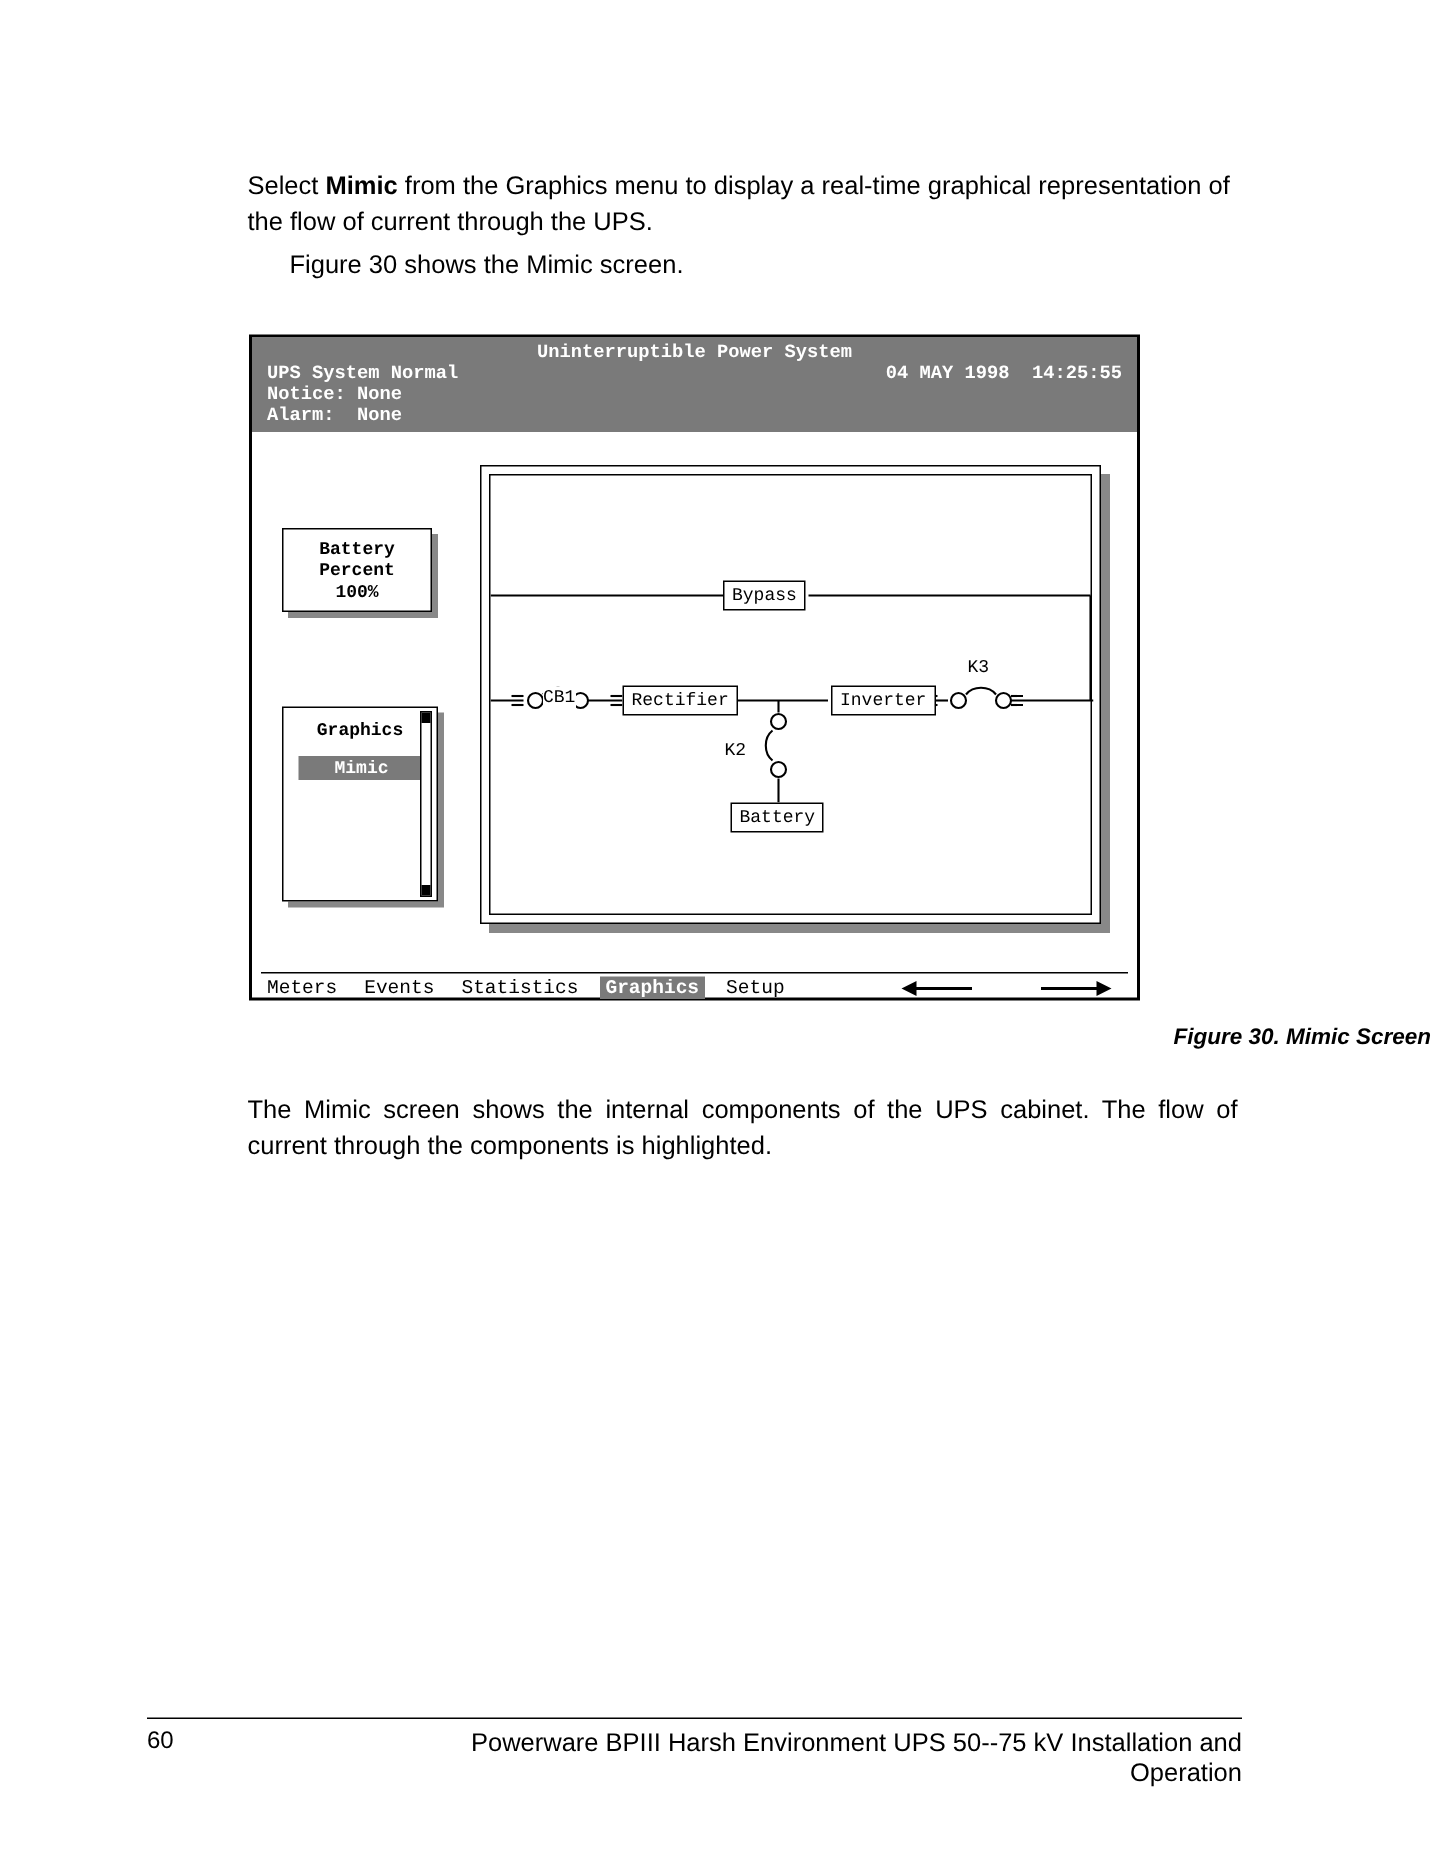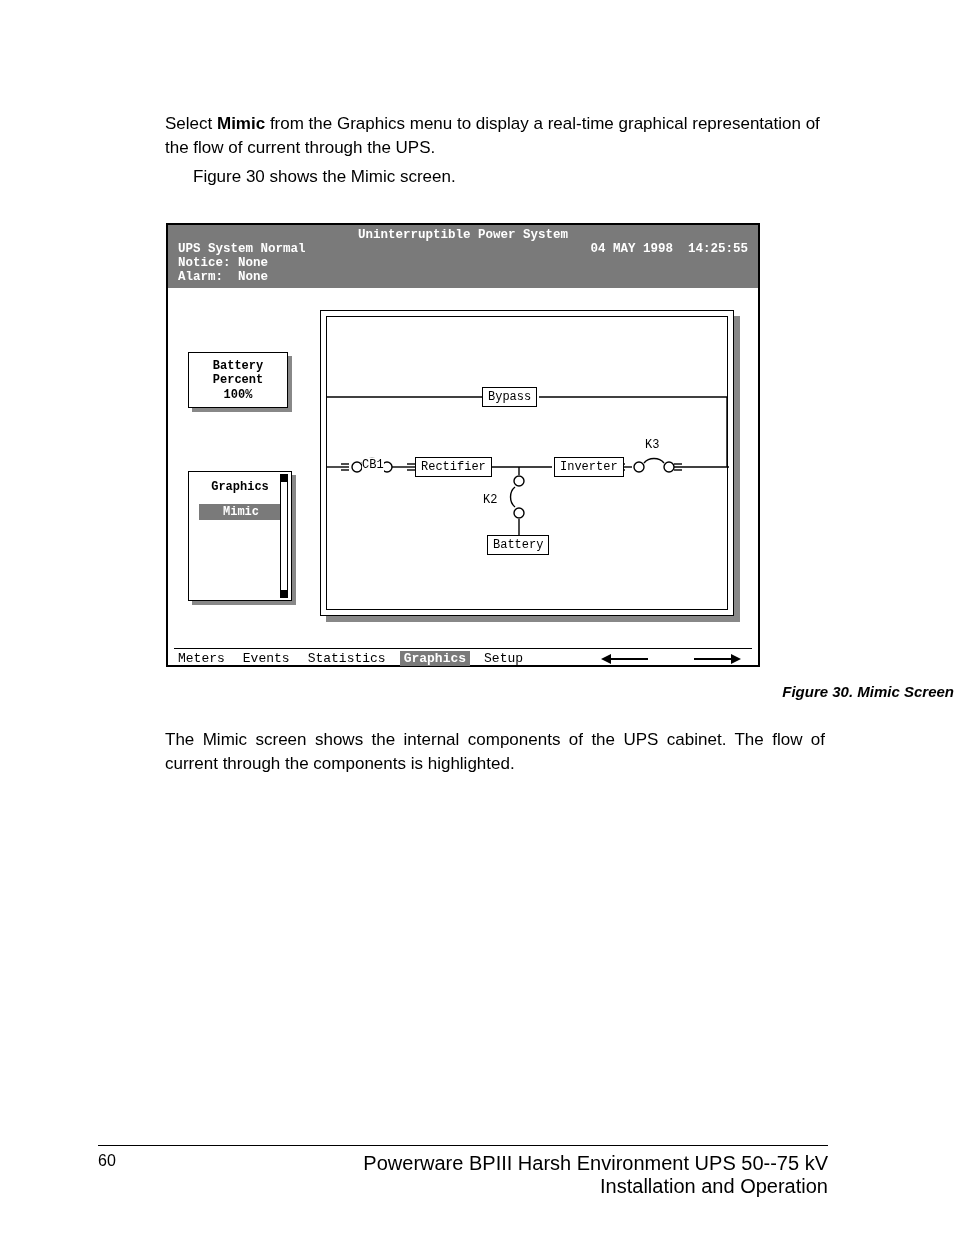--- a/index.html
+++ b/index.html
@@ -41,21 +41,21 @@
     display: flex;
   }
   .footer .pgnum {
     font-size: 16px;
     width: 170px;
   }
   .footer .foot-right {
     flex: 1;
     text-align: right;
   }
-  .footer .foot-title { font-size: 20px; }
+  .footer .foot-title { font-size: 17px; }
   .footer .foot-rev { font-style: italic; font-size: 15px; }
 
   
   .screen {
     position: absolute;
     left: 166px;
     top: 223px;
     width: 594px;
     height: 444px;
     border: 2px solid #000;

